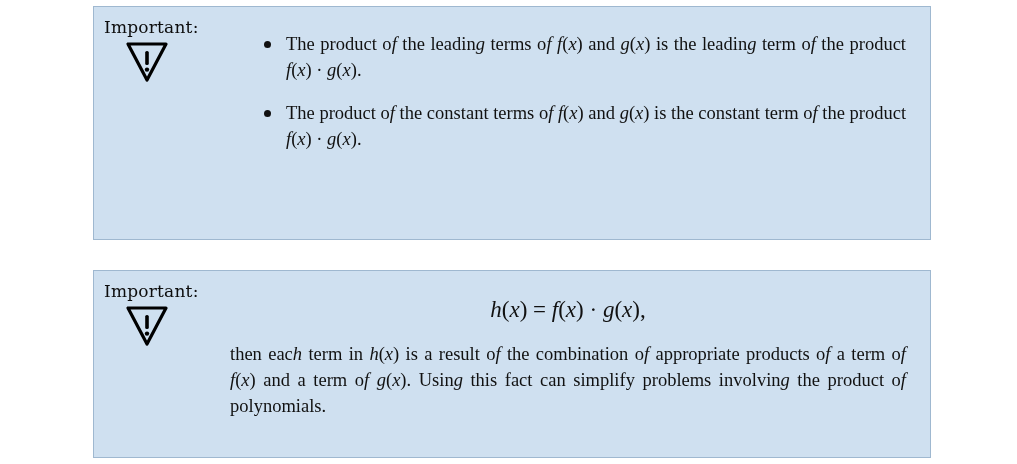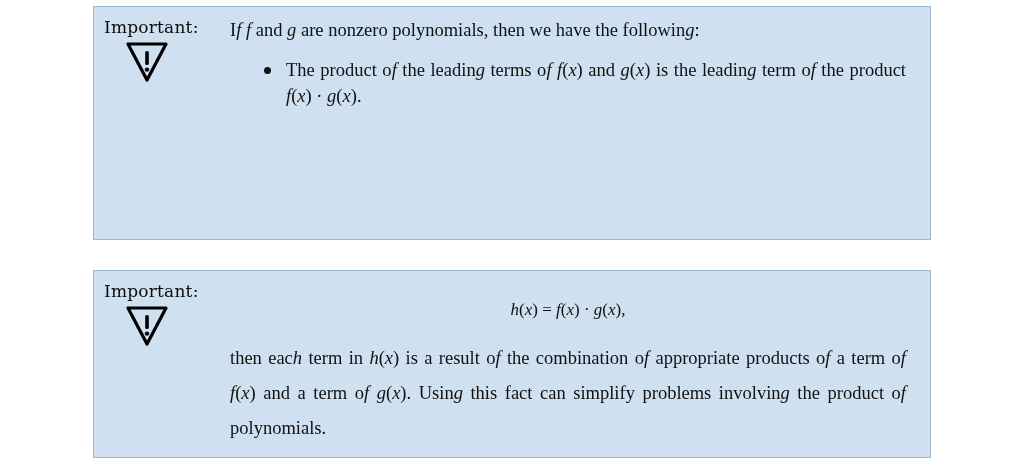--- a/index.html
+++ b/index.html
@@ -93,28 +93,28 @@
     left: 0;
     top: 10px;
     width: 7px;
     height: 7px;
     border-radius: 50%;
     background: #111111;
   }
   .equation {
     text-align: center;
     margin: 16px 0 18px 0;
-    font-size: 17px;
+    font-size: 23px;
   }
   .para {
     margin: 0;
     text-align: justify;
     text-justify: inter-word;
     font-size: 18.5px;
-    line-height: 35px;
+    line-height: 26px;
   }
   .para-2 {
     margin-top: 0;
   }
   .mi {
     font-style: italic;
   }
 </style>
 </head>
 <body>
@@ -126,23 +126,23 @@
       <div class="label-text">Important:</div>
       <div class="warn-icon">
         <svg width="46" height="42" viewBox="0 0 46 42" xmlns="http://www.w3.org/2000/svg">
           <path d="M4 3 L42 3 L23 39 Z" fill="none" stroke="#000000" stroke-width="3.2" stroke-linejoin="round"></path>
           <rect x="21.2" y="10" width="3.6" height="14" rx="1.6" fill="#000000"></rect>
           <circle cx="23" cy="28.6" r="2.2" fill="#000000"></circle>
         </svg>
       </div>
     </div>
     <div class="body-col">
-      <p class="intro">I<span class="mi">f</span> <span class="mi">f</span> and <span class="mi">g</span> are nonzero polynomials, then we have the followin<span class="mi">g</span>:</p>
       <ul class="bullets">
         <li>The product o<span class="mi">f</span> the leadin<span class="mi">g</span> terms o<span class="mi">f</span> <span class="mi">f</span>(<span class="mi">x</span>) and <span class="mi">g</span>(<span class="mi">x</span>) is the leadin<span class="mi">g</span> term o<span class="mi">f</span> the product <span class="mi">f</span>(<span class="mi">x</span>) · <span class="mi">g</span>(<span class="mi">x</span>).</li>
+        <li>The product o<span class="mi">f</span> the constant terms o<span class="mi">f</span> <span class="mi">f</span>(<span class="mi">x</span>) and <span class="mi">g</span>(<span class="mi">x</span>) is the constant term o<span class="mi">f</span> the product <span class="mi">f</span>(<span class="mi">x</span>) · <span class="mi">g</span>(<span class="mi">x</span>).</li>
       </ul>
     </div>
   </div>
 
   <div class="callout callout-2">
     <div class="label-col">
       <div class="label-text">Important:</div>
       <div class="warn-icon">
         <svg width="46" height="42" viewBox="0 0 46 42" xmlns="http://www.w3.org/2000/svg">
           <path d="M4 3 L42 3 L23 39 Z" fill="none" stroke="#000000" stroke-width="3.2" stroke-linejoin="round"></path>

